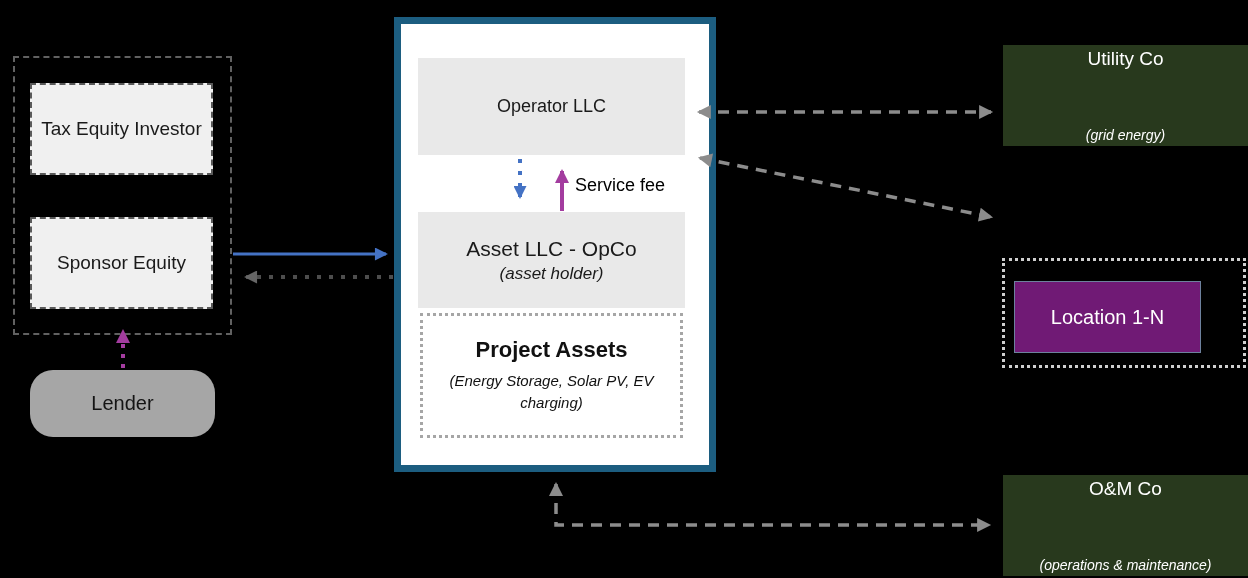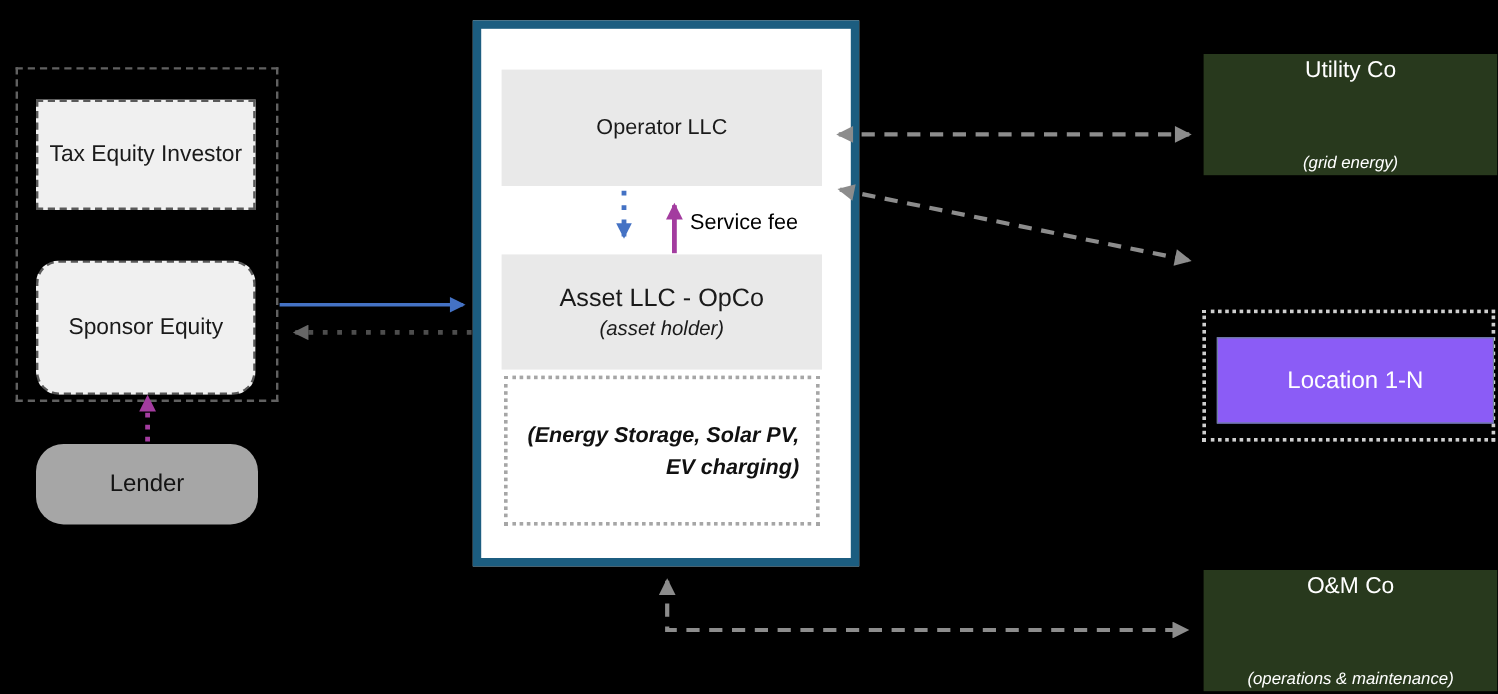--- a/index.html
+++ b/index.html
@@ -7,42 +7,42 @@
   #canvas{
     position:relative;width:1248px;height:578px;background:#000;
     overflow:hidden;
   }
   .box{position:absolute;display:flex;flex-direction:column;align-items:center;justify-content:center;text-align:center;box-sizing:border-box;}
 
   
   .dashed-group{left:13px;top:56px;width:219px;height:279px;border:2px dashed #616161;background:transparent;}
   .light-box{background:#f0f0f0;border:2px dashed #595959;color:#1a1a1a;font-size:19px;line-height:1.7;}
   .tax-equity{left:30px;top:83px;width:183px;height:92px;}
-  .sponsor-equity{left:30px;top:217px;width:183px;height:112px;border-radius:19px;}
+  .sponsor-equity{left:30px;top:217px;width:183px;height:92px;}
   .lender{left:30px;top:370px;width:185px;height:67px;background:#a6a6a6;color:#141414;font-size:20px;border-radius:23px;}
 
   
   .spv-container{left:394px;top:17px;width:322px;height:455px;background:#ffffff;border:7px solid #1c5d80;}
   .inner-gray{background:#e9e9e9;color:#1a1a1a;}
   .operator{left:418px;top:58px;width:267px;height:97px;font-size:18px;}
   .asset{left:418px;top:212px;width:267px;height:96px;font-size:21px;line-height:1.3;}
   .asset .sub{font-size:17px;font-style:italic;}
   .project-assets{left:420px;top:313px;width:263px;height:125px;background:#ffffff;border:3px dotted #a6a6a6;color:#111;}
   .project-assets .title{font-size:22px;font-weight:bold;line-height:1.1;margin-bottom:8px;}
-  .project-assets .sub{font-size:18px;font-weight:bold;font-style:italic;line-height:1.45;padding:0 14px;text-align:right;}
+  .project-assets .sub{font-size:15px;font-weight:normal;font-style:italic;line-height:1.45;padding:0 14px;}
   .service-fee{position:absolute;left:575px;top:175px;color:#000;font-size:18px;}
 
   
   .dark-green{background:#28391d;color:#ffffff;justify-content:space-between;}
   .utility{left:1003px;top:45px;width:245px;height:101px;font-size:19px;line-height:1.5;}
   .subtle{font-size:14px;font-style:italic;}
   .beneficiary{left:1002px;top:157px;width:246px;height:100px;background:#7a7a7a;color:#0e0e0e;font-weight:bold;font-size:19px;line-height:1.5;}
   .beneficiary .subtle{font-weight:bold;}
   .loc-dotted{left:1002px;top:258px;width:244px;height:110px;border:3px dotted #cfcfcf;background:transparent;}
-  .location{left:1014px;top:281px;width:231px;height:72px;background:#8b5cf6;color:#ffffff;font-size:20px;border:1px solid #6d819d;}
+  .location{left:1014px;top:281px;width:187px;height:72px;background:#701a75;color:#ffffff;font-size:20px;border:1px solid #6d819d;}
   .om{left:1003px;top:475px;width:245px;height:101px;font-size:19px;line-height:1.5;}
 
   .arrow-layer{position:absolute;left:0;top:0;width:1248px;height:578px;pointer-events:none;}
 </style>
 </head>
 <body>
 
 <div id="canvas">
 
   <div class="box dashed-group"></div>
@@ -58,20 +58,21 @@
 
   <div class="box spv-container"></div>
   <div class="box inner-gray operator">
     <span>Operator LLC</span>
   </div>
   <div class="box inner-gray asset">
     <span>Asset LLC - OpCo</span>
     <span class="sub">(asset holder)</span>
   </div>
   <div class="box project-assets">
+    <span class="title">Project Assets</span>
     <span class="sub">(Energy Storage, Solar PV, EV charging)</span>
   </div>
   <div class="service-fee">Service fee</div>
 
   <div class="box dark-green utility">
     <span>Utility Co</span>
     <span class="subtle">(grid energy)</span>
   </div>
   <div class="box loc-dotted"></div>
   <div class="box location">

